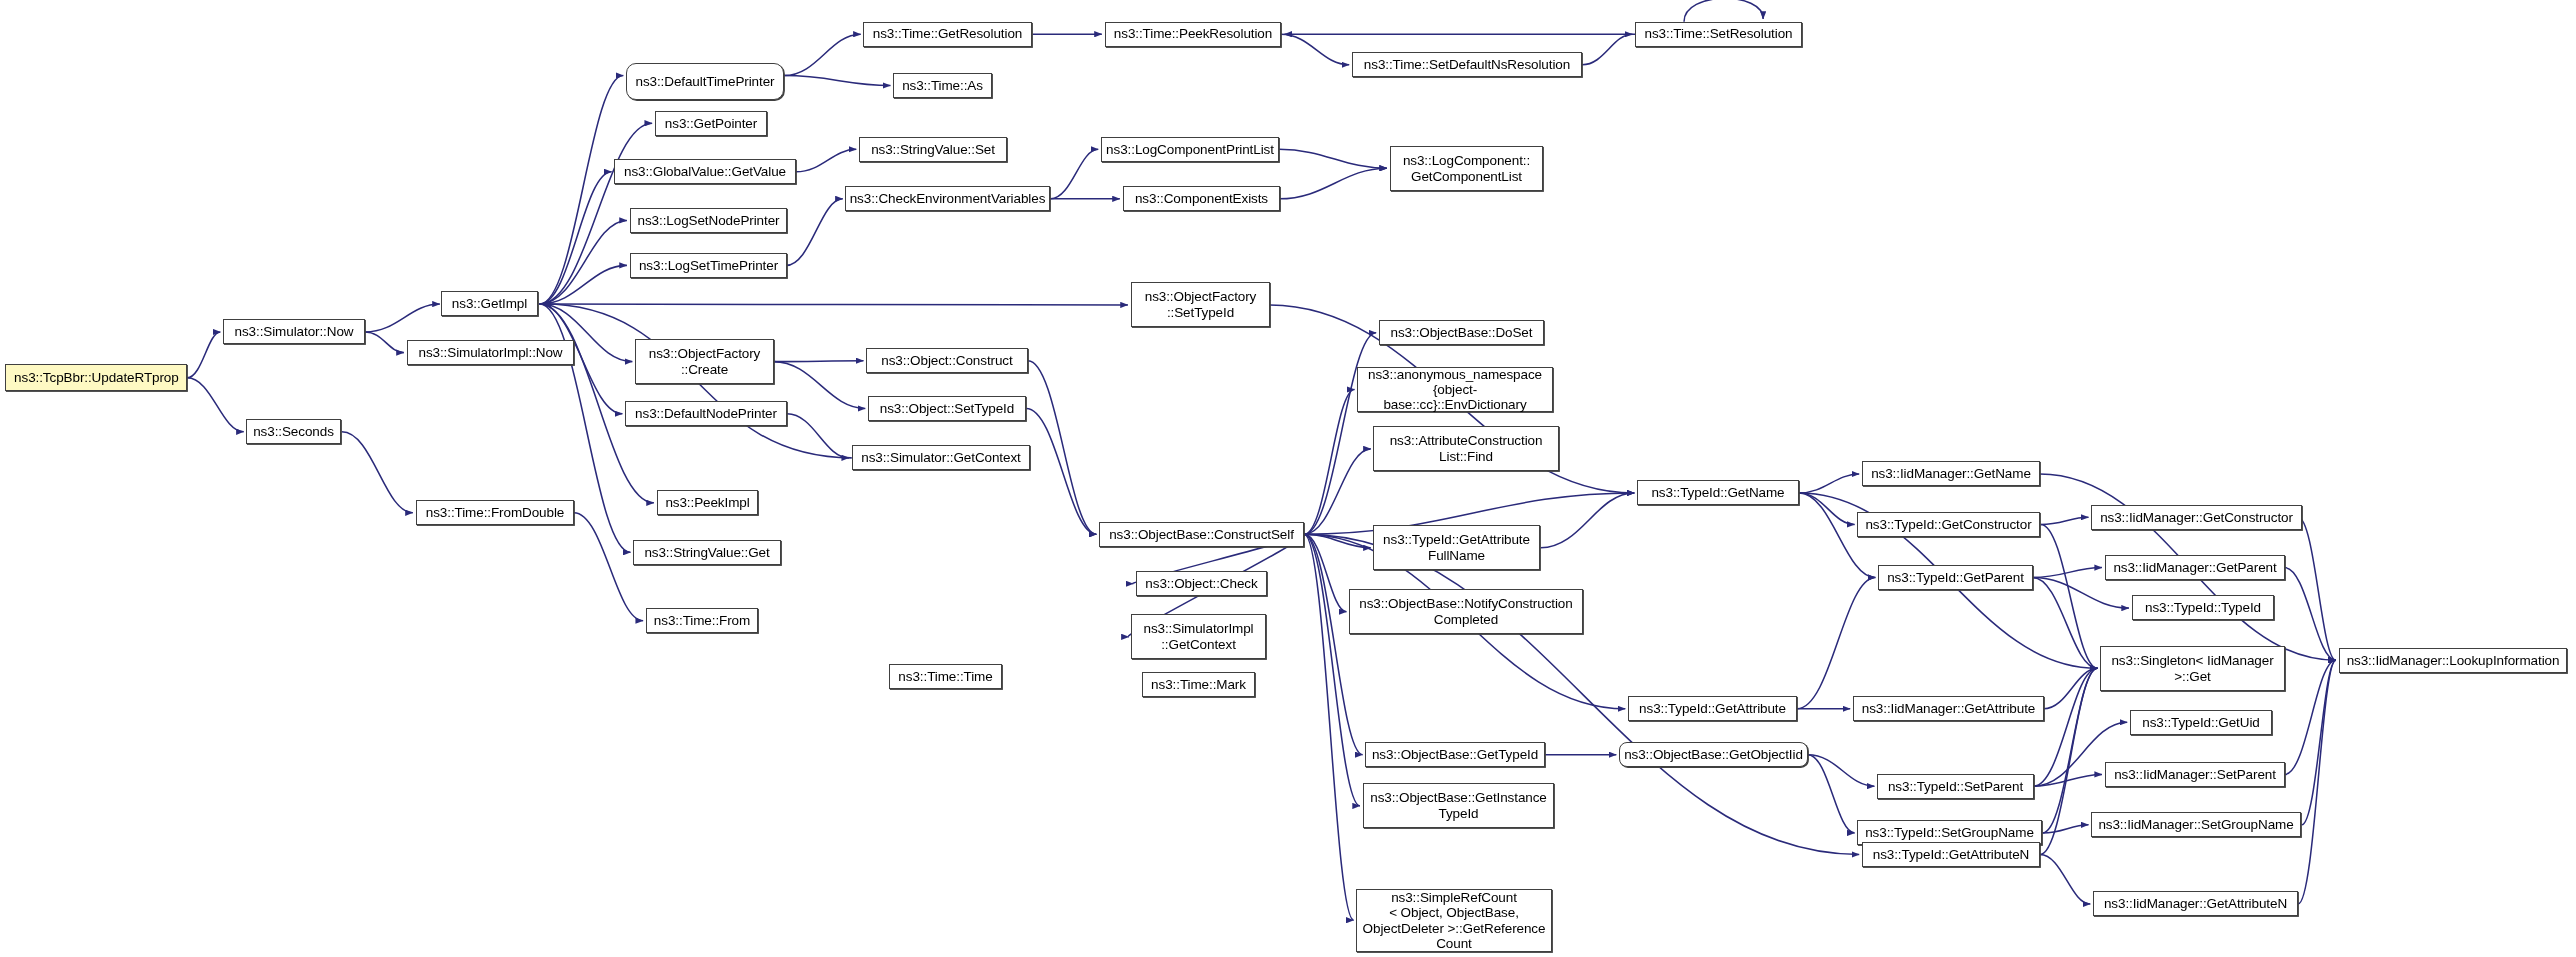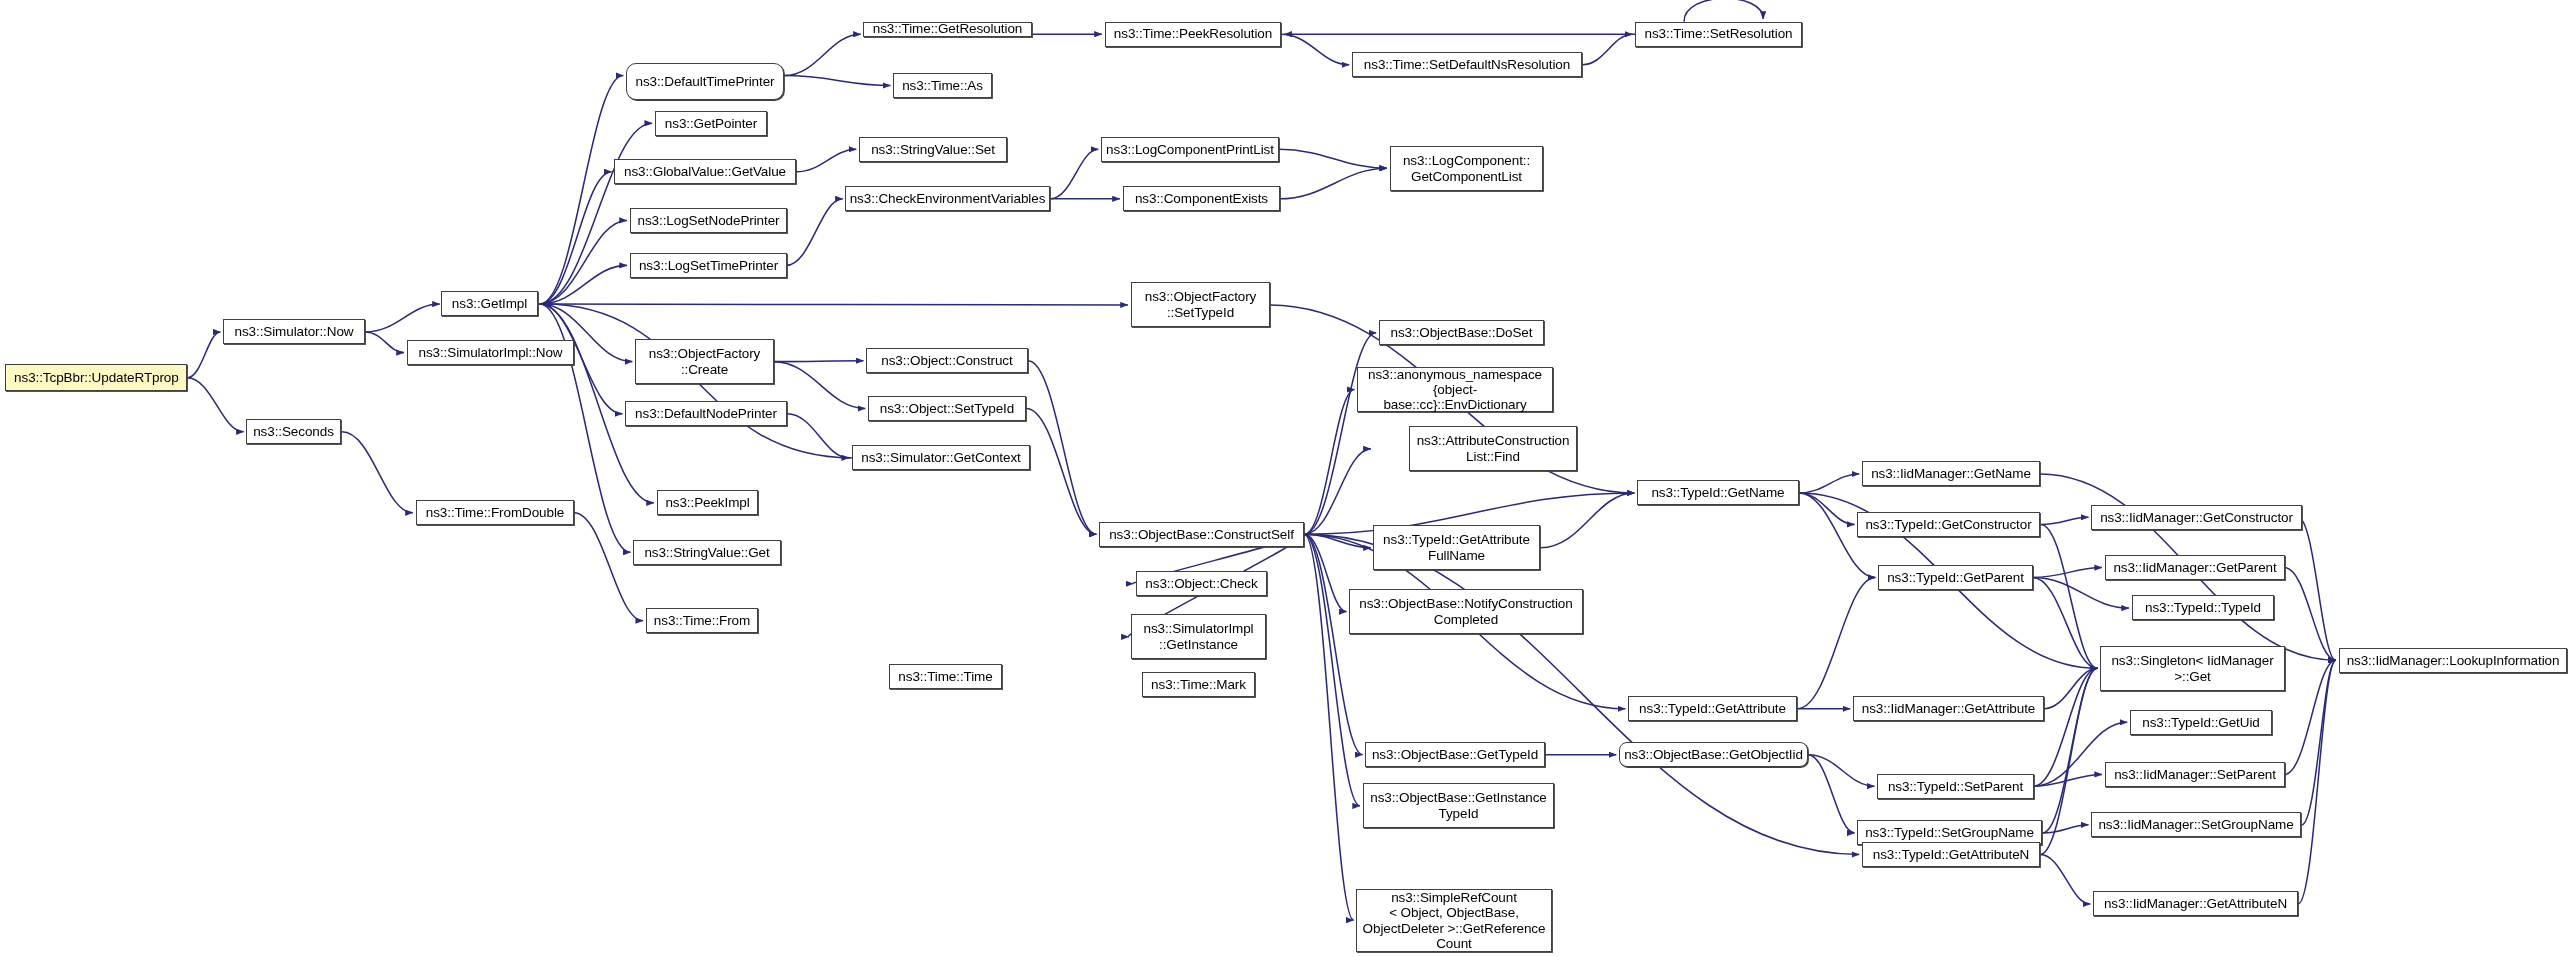--- a/index.html
+++ b/index.html
@@ -153,44 +153,44 @@
       <div class="node thick" style="left: 630px; top: 208px; width: 157px; height: 25px;">ns3::LogSetNodePrinter</div>
       <div class="node thick" style="left: 630px; top: 253px; width: 157px; height: 25px;">ns3::LogSetTimePrinter</div>
       <div class="node thick" style="left: 635px; top: 339px; width: 139px; height: 45px;">ns3::ObjectFactory
 ::Create</div>
       <div class="node thick" style="left: 625px; top: 401px; width: 162px; height: 25px;">ns3::DefaultNodePrinter</div>
       <div class="node thick" style="left: 657px; top: 490px; width: 101px; height: 25px;">ns3::PeekImpl</div>
       <div class="node thick" style="left: 633px; top: 540px; width: 148px; height: 25px;">ns3::StringValue::Get</div>
       <div class="node thick" style="left: 646px; top: 608px; width: 112px; height: 25px;">ns3::Time::From</div>
       <div class="node thick" style="left: 889px; top: 664px; width: 113px; height: 25px;">ns3::Time::Time</div>
       <div class="node thick" style="left: 1142px; top: 672px; width: 113px; height: 25px;">ns3::Time::Mark</div>
-      <div class="node thick" style="left: 863px; top: 21.6px; width: 169px; height: 15px; text-align: center;">ns3::Time::GetResolution</div>
+      <div class="node thick" style="left: 863px; top: 21.6px; width: 169px; height: 25px; text-align: center;">ns3::Time::GetResolution</div>
       <div class="node thick" style="left: 893px; top: 73px; width: 99px; height: 25px;">ns3::Time::As</div>
       <div class="node thick" style="left: 859px; top: 137px; width: 148px; height: 25px;">ns3::StringValue::Set</div>
       <div class="node thick" style="left: 845px; top: 186px; width: 205px; height: 25px;">ns3::CheckEnvironmentVariables</div>
       <div class="node thick" style="left: 1105px; top: 21.6px; width: 176px; height: 25px;">ns3::Time::PeekResolution</div>
       <div class="node thick" style="left: 1352px; top: 52px; width: 230px; height: 25px;">ns3::Time::SetDefaultNsResolution</div>
       <div class="node thick" style="left: 1635px; top: 21.6px; width: 167px; height: 25px;">ns3::Time::SetResolution</div>
       <div class="node thick" style="left: 1101px; top: 137px; width: 178px; height: 25px;">ns3::LogComponentPrintList</div>
       <div class="node thick" style="left: 1123px; top: 186px; width: 157px; height: 25px;">ns3::ComponentExists</div>
       <div class="node thick" style="left: 1390px; top: 146px; width: 153px; height: 45px;">ns3::LogComponent::
 GetComponentList</div>
       <div class="node thick" style="left: 1131px; top: 282px; width: 139px; height: 45px;">ns3::ObjectFactory
 ::SetTypeId</div>
       <div class="node thick" style="left: 866px; top: 348px; width: 162px; height: 25px;">ns3::Object::Construct</div>
       <div class="node thick" style="left: 868px; top: 396px; width: 158px; height: 25px;">ns3::Object::SetTypeId</div>
       <div class="node thick" style="left: 852px; top: 445px; width: 178px; height: 25px;">ns3::Simulator::GetContext</div>
       <div class="node thick" style="left: 1099px; top: 522px; width: 205px; height: 25px;">ns3::ObjectBase::ConstructSelf</div>
       <div class="node thick" style="left: 1136px; top: 571px; width: 131px; height: 25px;">ns3::Object::Check</div>
       <div class="node thick" style="left: 1131px; top: 614px; width: 135px; height: 45px;">ns3::SimulatorImpl
-::GetInstance</div>
+::GetContext</div>
       <div class="node thick" style="left: 1379px; top: 320px; width: 165px; height: 25px;">ns3::ObjectBase::DoSet</div>
       <div class="node thick" style="left: 1357px; top: 367px; width: 196px; height: 45px;">ns3::anonymous_namespace
 {object-base::cc}::EnvDictionary</div>
-      <div class="node thick" style="left: 1373px; top: 426px; width: 168px; height: 45px; margin-left: 36px;">ns3::AttributeConstruction
+      <div class="node thick" style="left: 1373px; top: 426px; width: 186px; height: 45px;">ns3::AttributeConstruction
 List::Find</div>
       <div class="node thick" style="left: 1373px; top: 525px; width: 167px; height: 45px;">ns3::TypeId::GetAttribute
 FullName</div>
       <div class="node thick" style="left: 1349px; top: 589px; width: 234px; height: 45px;">ns3::ObjectBase::NotifyConstruction
 Completed</div>
       <div class="node thick" style="left: 1637px; top: 480px; width: 162px; height: 25px;">ns3::TypeId::GetName</div>
       <div class="node thick" style="left: 1628px; top: 696px; width: 169px; height: 25px;">ns3::TypeId::GetAttribute</div>
       <div class="node thick" style="left: 1365px; top: 742px; width: 180px; height: 25px;">ns3::ObjectBase::GetTypeId</div>
       <div class="node thick" style="left: 1363px; top: 783px; width: 191px; height: 45px;">ns3::ObjectBase::GetInstance
 TypeId</div>

